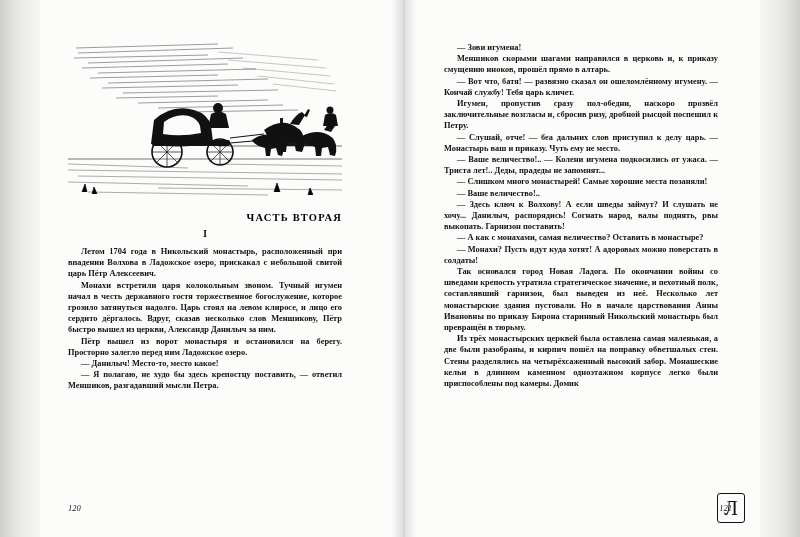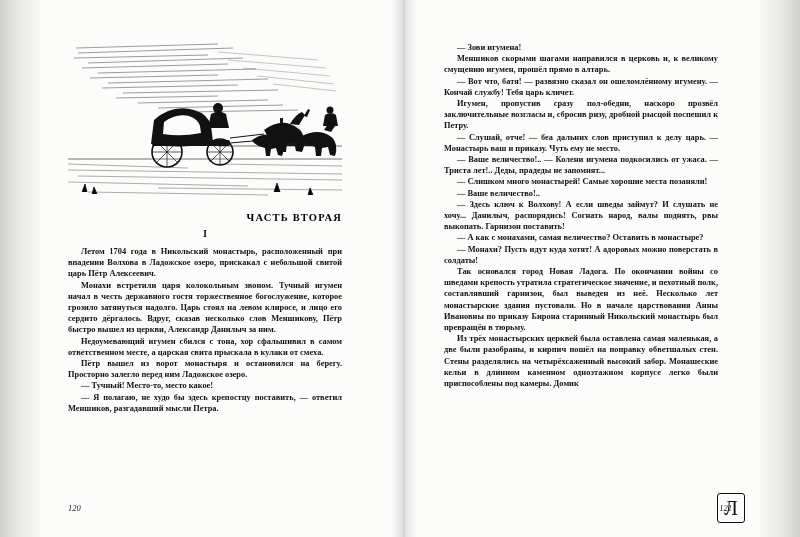--- a/index.html
+++ b/index.html
@@ -241,29 +241,28 @@
           <path d="M240 153 l2 -7 l3 7"></path>
         </g>
       </svg>
     </div>
 
     <div class="part-title">ЧАСТЬ ВТОРАЯ</div>
     <div class="chapter-num">I</div>
 
     <p class="body">Летом 1704 года в Никольский монастырь, расположенный при впадении Волхова в Ладожское озеро, прискакал с небольшой свитой царь Пётр Алексеевич.</p>
     <p class="body">Монахи встретили царя колокольным звоном. Тучный игумен начал в честь державного гостя торжественное богослужение, которое грозило затянуться надолго. Царь стоял на левом клиросе, и лицо его сердито дёргалось. Вдруг, сказав несколько слов Меншикову, Пётр быстро вышел из церкви, Александр Данилыч за ним.</p>
-    <p class="body">Недоумевающий игумен сбился с тона, хор сфальшивил в самом ответственном месте, а царская свита прыскала в кулаки от смеха.</p>
     <p class="body">Пётр вышел из ворот монастыря и остановился на берегу. Просторно залегло перед ним Ладожское озеро.</p>
-    <p class="body">— Тучный! Место-то, место какое!</p>
+    <p class="body">— Данилыч! Место-то, место какое!</p>
     <p class="body">— Я полагаю, не худо бы здесь крепостцу поставить, — ответил Меншиков, разгадавший мысли Петра.</p>
   </div>
 
   <div class="col right">
     <p class="body">— Зови игумена!</p>
-    <p class="body">Меншиков скорыми шагами направился в церковь и, к великому смущению игумен, прошёл прямо в алтарь.</p>
+    <p class="body">Меншиков скорыми шагами направился в церковь и, к приказу смущению иноков, прошёл прямо в алтарь.</p>
     <p class="body">— Вот что, батя! — развязно сказал он ошеломлённому игумену. — Кончай службу! Тебя царь кличет.</p>
     <p class="body">Игумен, пропустив сразу пол-обедни, наскоро прозвёл заключительные возгласы и, сбросив ризу, дробной рысцой поспешил к Петру.</p>
     <p class="body">— Слушай, отче! — беа дальних слов приступил к делу царь. — Монастырь ваш и приказу. Чуть ему не место.</p>
     <p class="body">— Ваше величество!.. — Колени игумена подкосились от ужаса. — Триста лет!.. Деды, прадеды не запомнят...</p>
     <p class="body">— Слишком много монастырей! Самые хорошие места позаняли!</p>
     <p class="body">— Ваше величество!..</p>
     <p class="body">— Здесь ключ к Волхову! А если шведы займут? И слушать не хочу... Данилыч, распорядись! Согнать народ, валы поднять, рвы выкопать. Гарнизон поставить!</p>
     <p class="body">— А как с монахами, самая величество? Оставить в монастыре?</p>
     <p class="body">— Монахи? Пусть идут куда хотят! А адоровых можно поверстать в солдаты!</p>
     <p class="body">Так основался город Новая Ладога. По окончании войны со шведами крепость утратила стратегическое значение, и пехотный полк, составлявший гарнизон, был выведен из неё. Несколько лет монастырские здания пустовали. Но в начале царствования Анны Ивановны по приказу Бирона старинный Никольский монастырь был превращён в тюрьму.</p>

